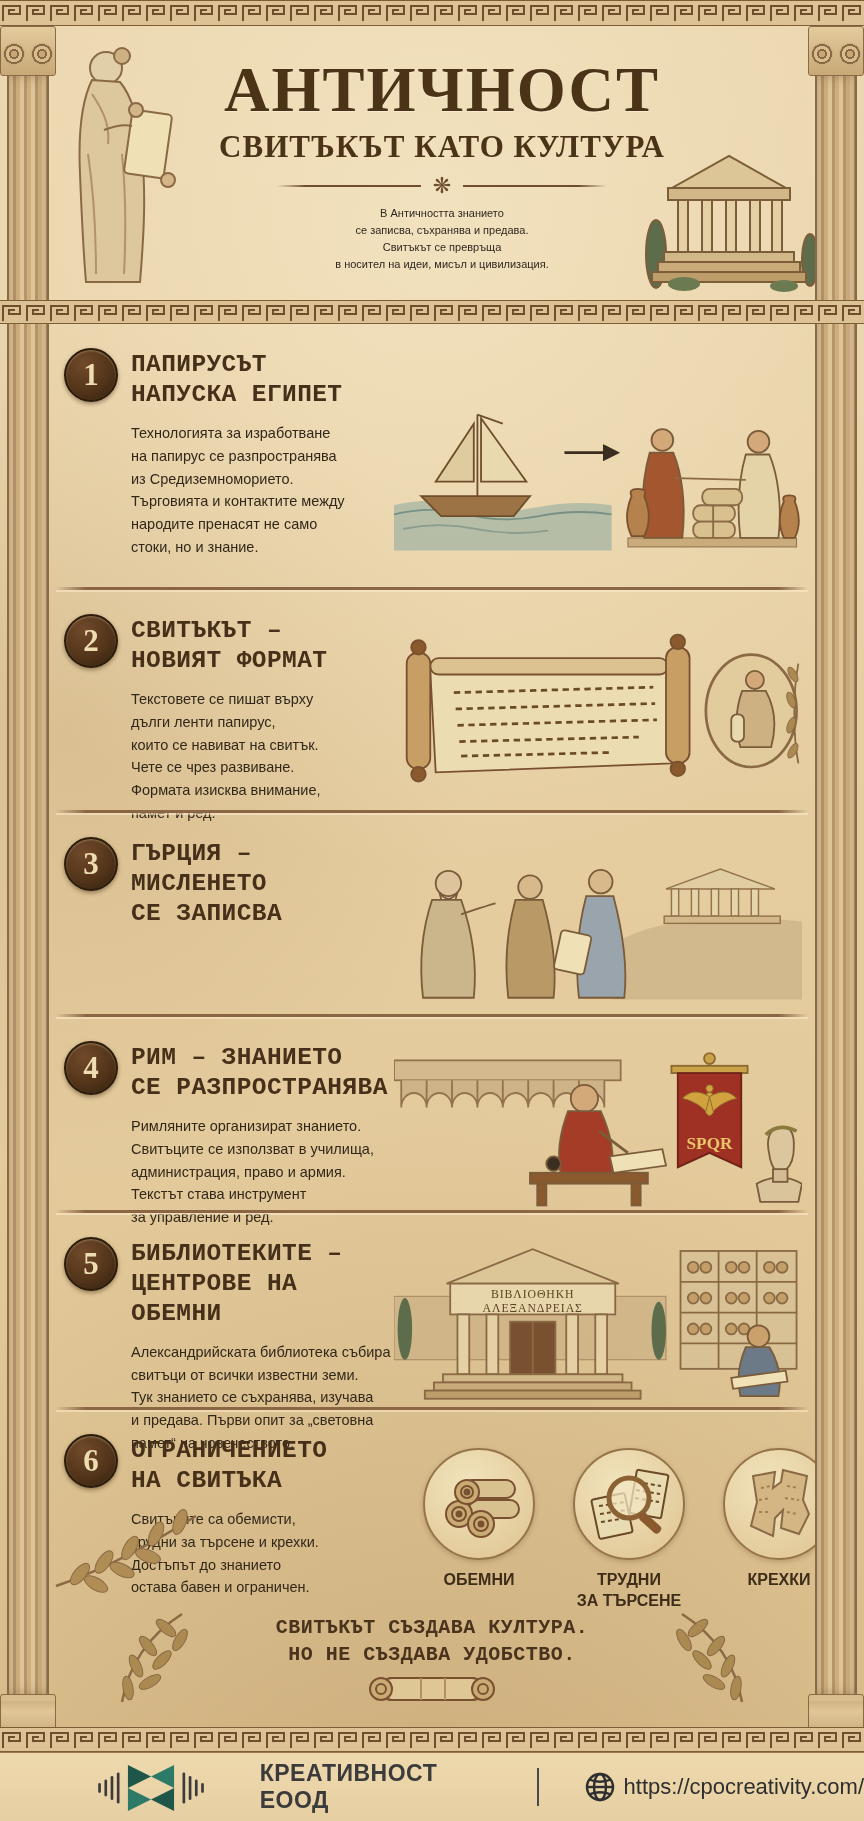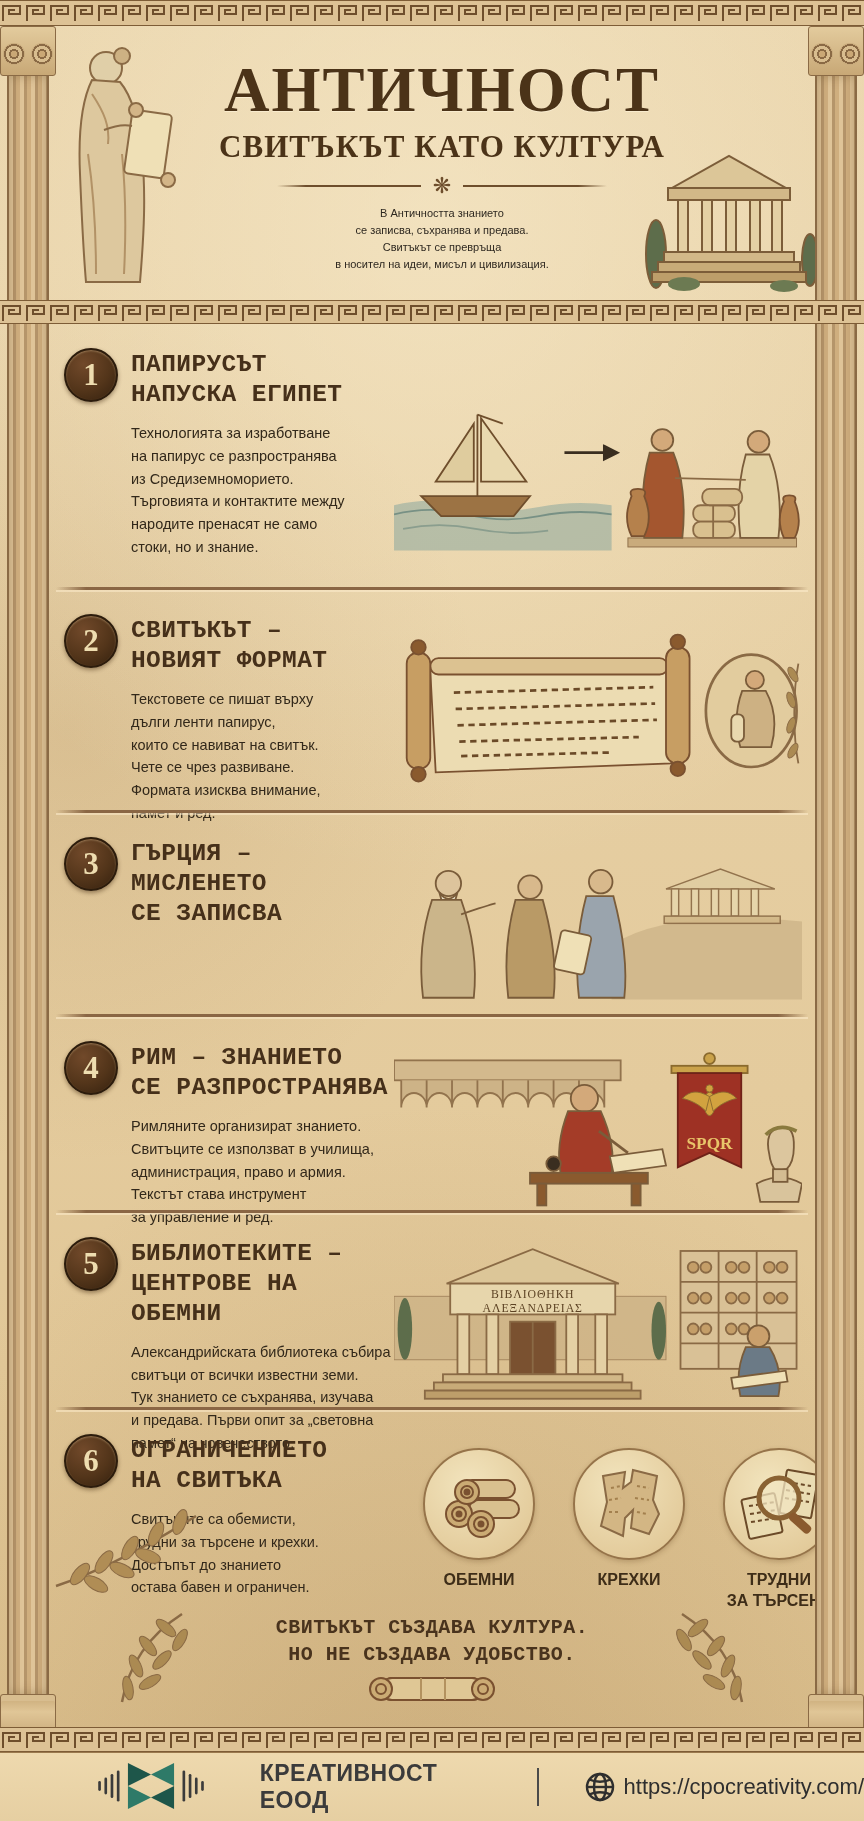--- a/index.html
+++ b/index.html
@@ -72,21 +72,21 @@
   .s6-laurel{ position:absolute; left:46px; bottom:4px; }
   
   .conclusion{ position:relative; height:127px; z-index:4; text-align:center; padding-top:14px; }
   .conc-line{ font-family:Liberation Mono, monospace; font-weight:700; font-size:20px; letter-spacing:.5px; color:#49331d; line-height:1.35; }
   .conc-laurel{ position:absolute; top:6px; }
   .conc-laurel.l{ left:92px; } .conc-laurel.r{ right:92px; transform:scaleX(-1); }
   .conc-scroll{ margin-top:4px; }
   
   .footer{ height:69px; background:linear-gradient(#eed9ae,#e6cfa2); border-top:1px solid #9b7a4e; position:relative; z-index:6;
     display:flex; align-items:center; padding-left:96px; }
-  .brand{ display:flex; align-items:flex-start; gap:4px; }
+  .brand{ display:flex; align-items:flex-end; gap:4px; }
   .company{ font-family:"Liberation Sans",sans-serif; font-weight:700; font-size:23px; letter-spacing:.5px; color:#3b3b3b; font-stretch:condensed; }
   .foot-div{ width:2px; height:38px; background:#4a4a4a; margin:0 44px 0 52px; }
   .site{ display:flex; align-items:center; gap:7px; }
   .url{ font-size:22px; color:#2e2e2e; text-decoration:none; }
 </style>
 </head>
 <body>
 
 <svg width="0" height="0" style="position:absolute" aria-hidden="true">
   <defs>
@@ -463,54 +463,54 @@
                   <circle cx="30" cy="30" r="6" fill="none"></circle>
                   <circle cx="30" cy="30" r="2.5" fill="#7a5130"></circle>
               </g>
             </svg>
           </div>
           <div class="limit-label">ОБЕМНИ</div>
         </div>
         <div class="limit">
           <div class="limit-circle">
             <svg width="84" height="84" viewBox="0 0 84 84">
-              <path d="M16 14 L38 10 L36 26 L44 20 L46 8 L70 14 L66 38 L72 52 L62 72 L44 66 L46 48 L38 56 L36 74 L14 64 L20 40 Z" fill="#d3b684" stroke="#8a6a45" stroke-width="2"></path>
-              <g stroke="#a3804e" stroke-width="2" stroke-dasharray="3 3">
-                <line x1="24" y1="26" x2="34" y2="24"></line>
-                  <line x1="50" y1="24" x2="62" y2="26"></line>
-                <line x1="22" y1="38" x2="34" y2="36"></line>
-                  <line x1="48" y1="36" x2="62" y2="38"></line>
-                <line x1="22" y1="50" x2="32" y2="50"></line>
-                  <line x1="50" y1="50" x2="60" y2="52"></line>
-              </g>
-            </svg>
-          </div>
-          <div class="limit-label">КРЕХКИ</div>
-        </div>
-        <div class="limit">
-          <div class="limit-circle">
-            <svg width="84" height="84" viewBox="0 0 84 84">
               <g stroke="#6b4a28" stroke-width="2">
                 <rect x="8" y="34" width="34" height="40" rx="2" fill="#eadcb2" transform="rotate(-12 25 54)"></rect>
                 <rect x="46" y="10" width="32" height="44" rx="2" fill="#eadcb2" transform="rotate(10 62 32)"></rect>
                 <g stroke-dasharray="4 3" stroke-width="2">
                   <line x1="12" y1="44" x2="38" y2="40"></line>
                     <line x1="13" y1="52" x2="39" y2="48"></line>
                     <line x1="14" y1="60" x2="40" y2="56"></line>
                   <line x1="50" y1="20" x2="74" y2="24"></line>
                     <line x1="49" y1="28" x2="73" y2="32"></line>
                     <line x1="48" y1="36" x2="72" y2="40"></line>
                 </g>
               </g>
               <circle cx="42" cy="36" r="20" fill="#f2e6c2" fill-opacity=".75" stroke="#8a6233" stroke-width="5"></circle>
               <rect x="53" y="50" width="26" height="9" rx="4" fill="#8a5a2e" transform="rotate(42 56 54)"></rect>
             </svg>
           </div>
           <div class="limit-label">ТРУДНИ
 ЗА ТЪРСЕНЕ</div>
+        </div>
+        <div class="limit">
+          <div class="limit-circle">
+            <svg width="84" height="84" viewBox="0 0 84 84">
+              <path d="M16 14 L38 10 L36 26 L44 20 L46 8 L70 14 L66 38 L72 52 L62 72 L44 66 L46 48 L38 56 L36 74 L14 64 L20 40 Z" fill="#d3b684" stroke="#8a6a45" stroke-width="2"></path>
+              <g stroke="#a3804e" stroke-width="2" stroke-dasharray="3 3">
+                <line x1="24" y1="26" x2="34" y2="24"></line>
+                  <line x1="50" y1="24" x2="62" y2="26"></line>
+                <line x1="22" y1="38" x2="34" y2="36"></line>
+                  <line x1="48" y1="36" x2="62" y2="38"></line>
+                <line x1="22" y1="50" x2="32" y2="50"></line>
+                  <line x1="50" y1="50" x2="60" y2="52"></line>
+              </g>
+            </svg>
+          </div>
+          <div class="limit-label">КРЕХКИ</div>
         </div>
       </div>
       <svg class="s6-laurel" width="170" height="100" viewBox="0 0 170 100">
         <path d="M10 90 Q70 70 150 20" fill="none" stroke="#8a6a45" stroke-width="2.5"></path>
         <g fill="#b08d55" stroke="#8a6a45">
           <ellipse cx="34" cy="78" rx="6" ry="13" transform="rotate(40 34 78)"></ellipse>
           <ellipse cx="58" cy="66" rx="6" ry="13" transform="rotate(35 58 66)"></ellipse>
           <ellipse cx="84" cy="52" rx="6" ry="13" transform="rotate(30 84 52)"></ellipse>
           <ellipse cx="110" cy="38" rx="6" ry="13" transform="rotate(25 110 38)"></ellipse>
           <ellipse cx="134" cy="26" rx="6" ry="13" transform="rotate(20 134 26)"></ellipse>

